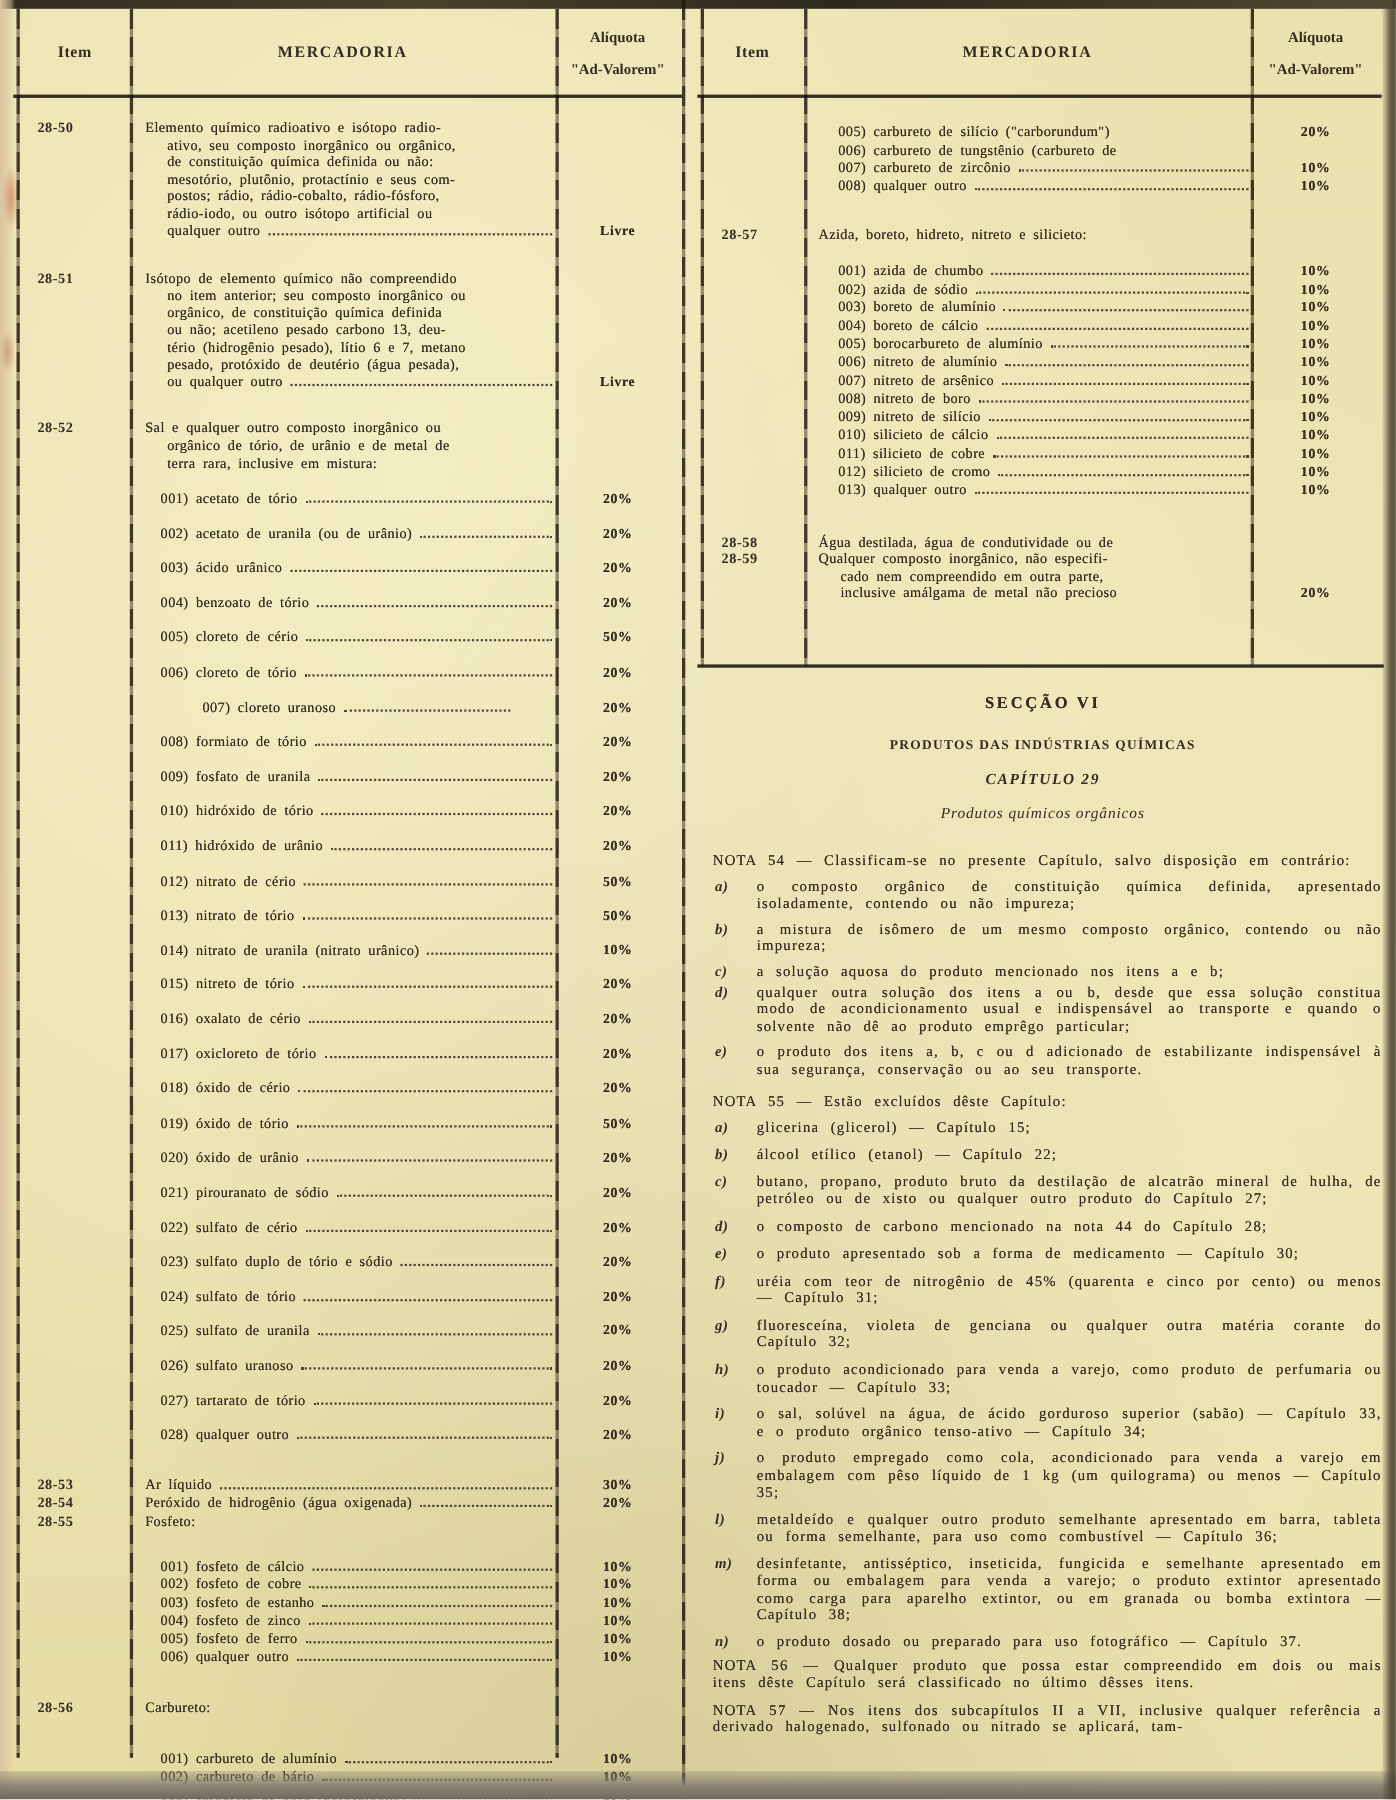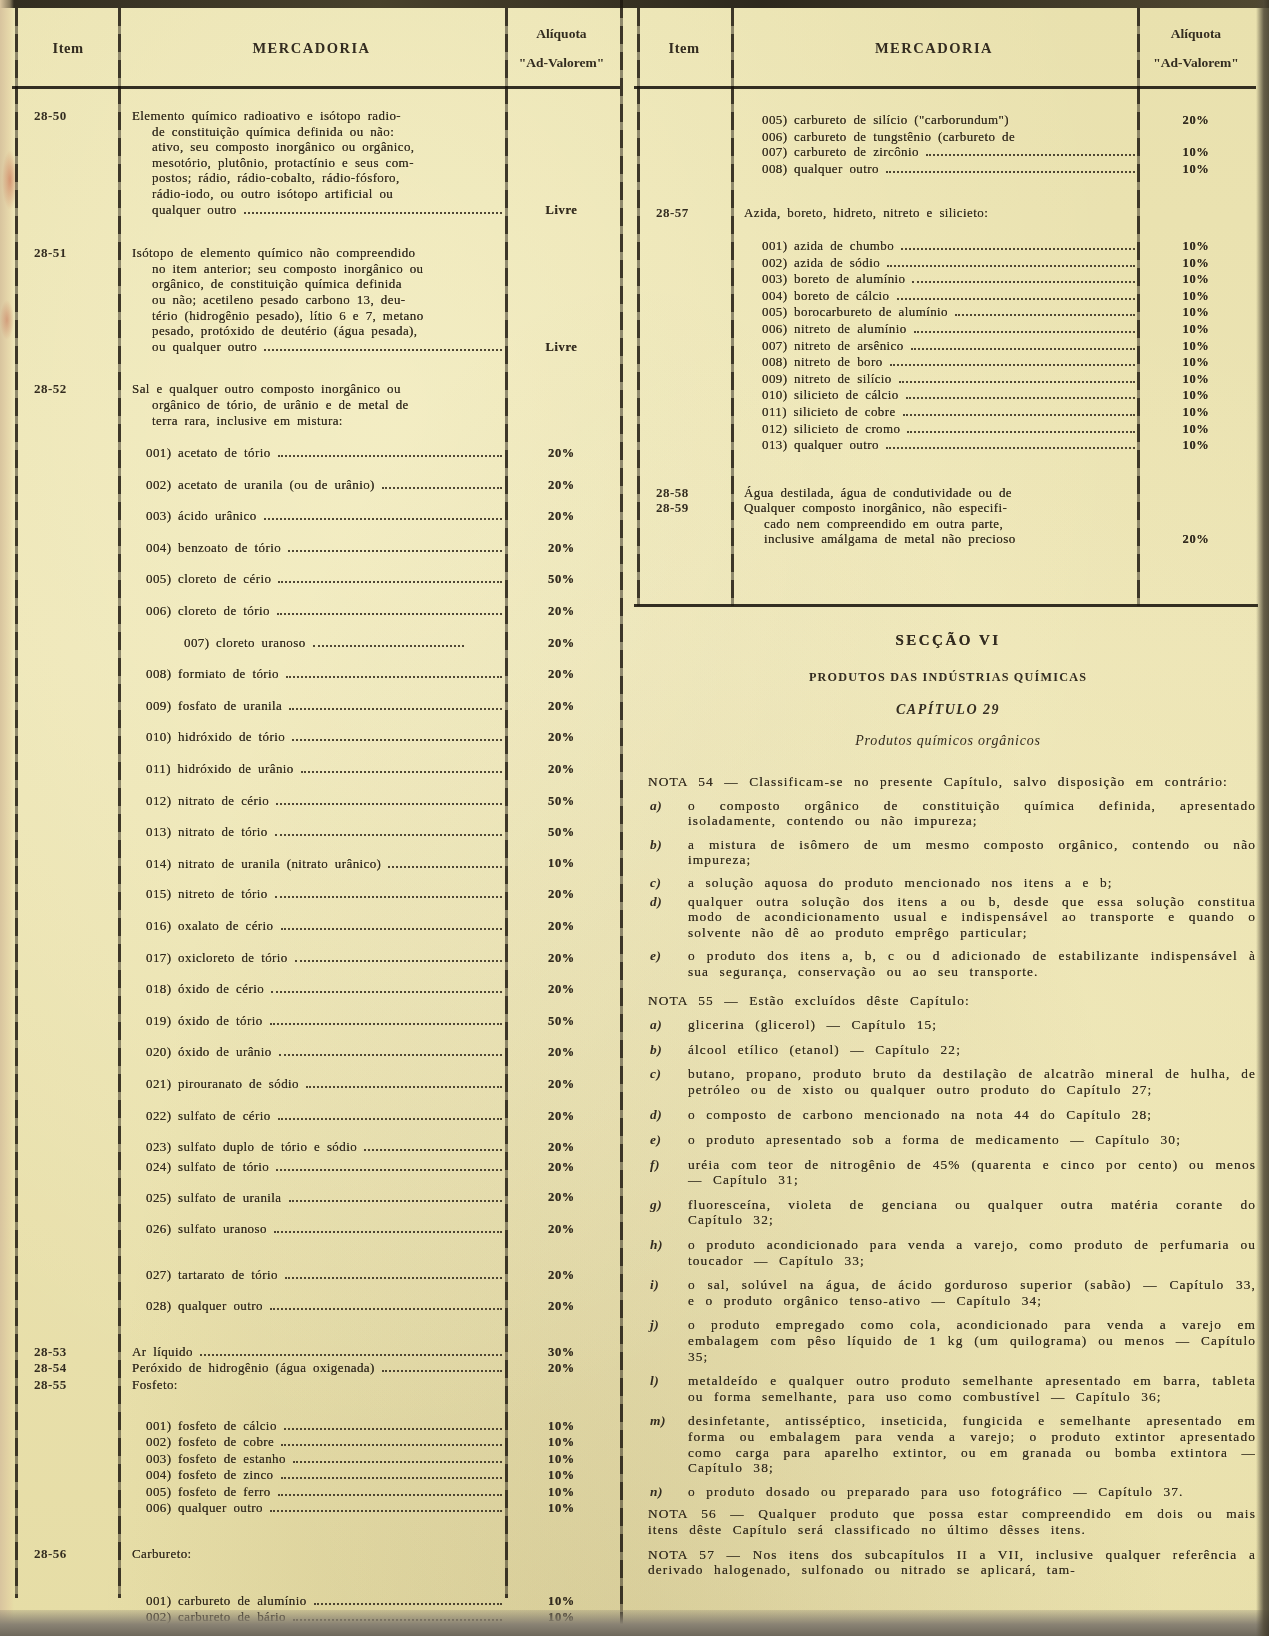--- a/index.html
+++ b/index.html
@@ -109,34 +109,34 @@
         <div class="trow">
           <div class="tcode">28-50</div>
           <div class="tdesc">
             <span class="ttext">Elemento químico radioativo e isótopo radio-</span>
           </div>
           <div class="trate"></div>
         </div>
         <div class="trow cont">
           <div class="tcode"></div>
           <div class="tdesc">
+            <span class="ttext">ativo, seu composto inorgânico ou orgânico,</span>
+          </div>
+          <div class="trate"></div>
+        </div>
+        <div class="trow cont">
+          <div class="tcode"></div>
+          <div class="tdesc">
             <span class="ttext">de constituição química definida ou não:</span>
           </div>
           <div class="trate"></div>
         </div>
         <div class="trow cont">
           <div class="tcode"></div>
           <div class="tdesc">
-            <span class="ttext">ativo, seu composto inorgânico ou orgânico,</span>
-          </div>
-          <div class="trate"></div>
-        </div>
-        <div class="trow cont">
-          <div class="tcode"></div>
-          <div class="tdesc">
             <span class="ttext">mesotório, plutônio, protactínio e seus com-</span>
           </div>
           <div class="trate"></div>
         </div>
         <div class="trow cont">
           <div class="tcode"></div>
           <div class="tdesc">
             <span class="ttext">postos; rádio, rádio-cobalto, rádio-fósforo,</span>
           </div>
           <div class="trate"></div>
@@ -408,21 +408,21 @@
           <div class="trate">20%</div>
         </div>
         <div class="trow sub" style="margin-top: 15px;">
           <div class="tcode"></div>
           <div class="tdesc">
             <span class="ttext">023) sulfato duplo de tório e sódio</span>
             <span class="lead"></span>
           </div>
           <div class="trate">20%</div>
         </div>
-        <div class="trow sub" style="margin-top: 3px; justify-content: flex-end;">
+        <div class="trow sub" style="margin-top: 15px; justify-content: flex-end;">
           <div class="tcode"></div>
           <div class="tdesc">
             <span class="ttext">024) sulfato de tório</span>
             <span class="lead"></span>
           </div>
           <div class="trate">20%</div>
         </div>
         <div class="trow sub" style="margin-top: 15px; align-items: center;">
           <div class="tcode"></div>
           <div class="tdesc">
@@ -432,21 +432,21 @@
           <div class="trate">20%</div>
         </div>
         <div class="trow sub" style="margin-top: 15px;">
           <div class="tcode"></div>
           <div class="tdesc">
             <span class="ttext">026) sulfato uranoso</span>
             <span class="lead"></span>
           </div>
           <div class="trate">20%</div>
         </div>
-        <div class="trow sub" style="margin-top: 29px;">
+        <div class="trow sub" style="margin-top: 15px;">
           <div class="tcode"></div>
           <div class="tdesc">
             <span class="ttext">027) tartarato de tório</span>
             <span class="lead"></span>
           </div>
           <div class="trate">20%</div>
         </div>
         <div class="trow sub" style="margin-top: 15px;">
           <div class="tcode"></div>
           <div class="tdesc">

